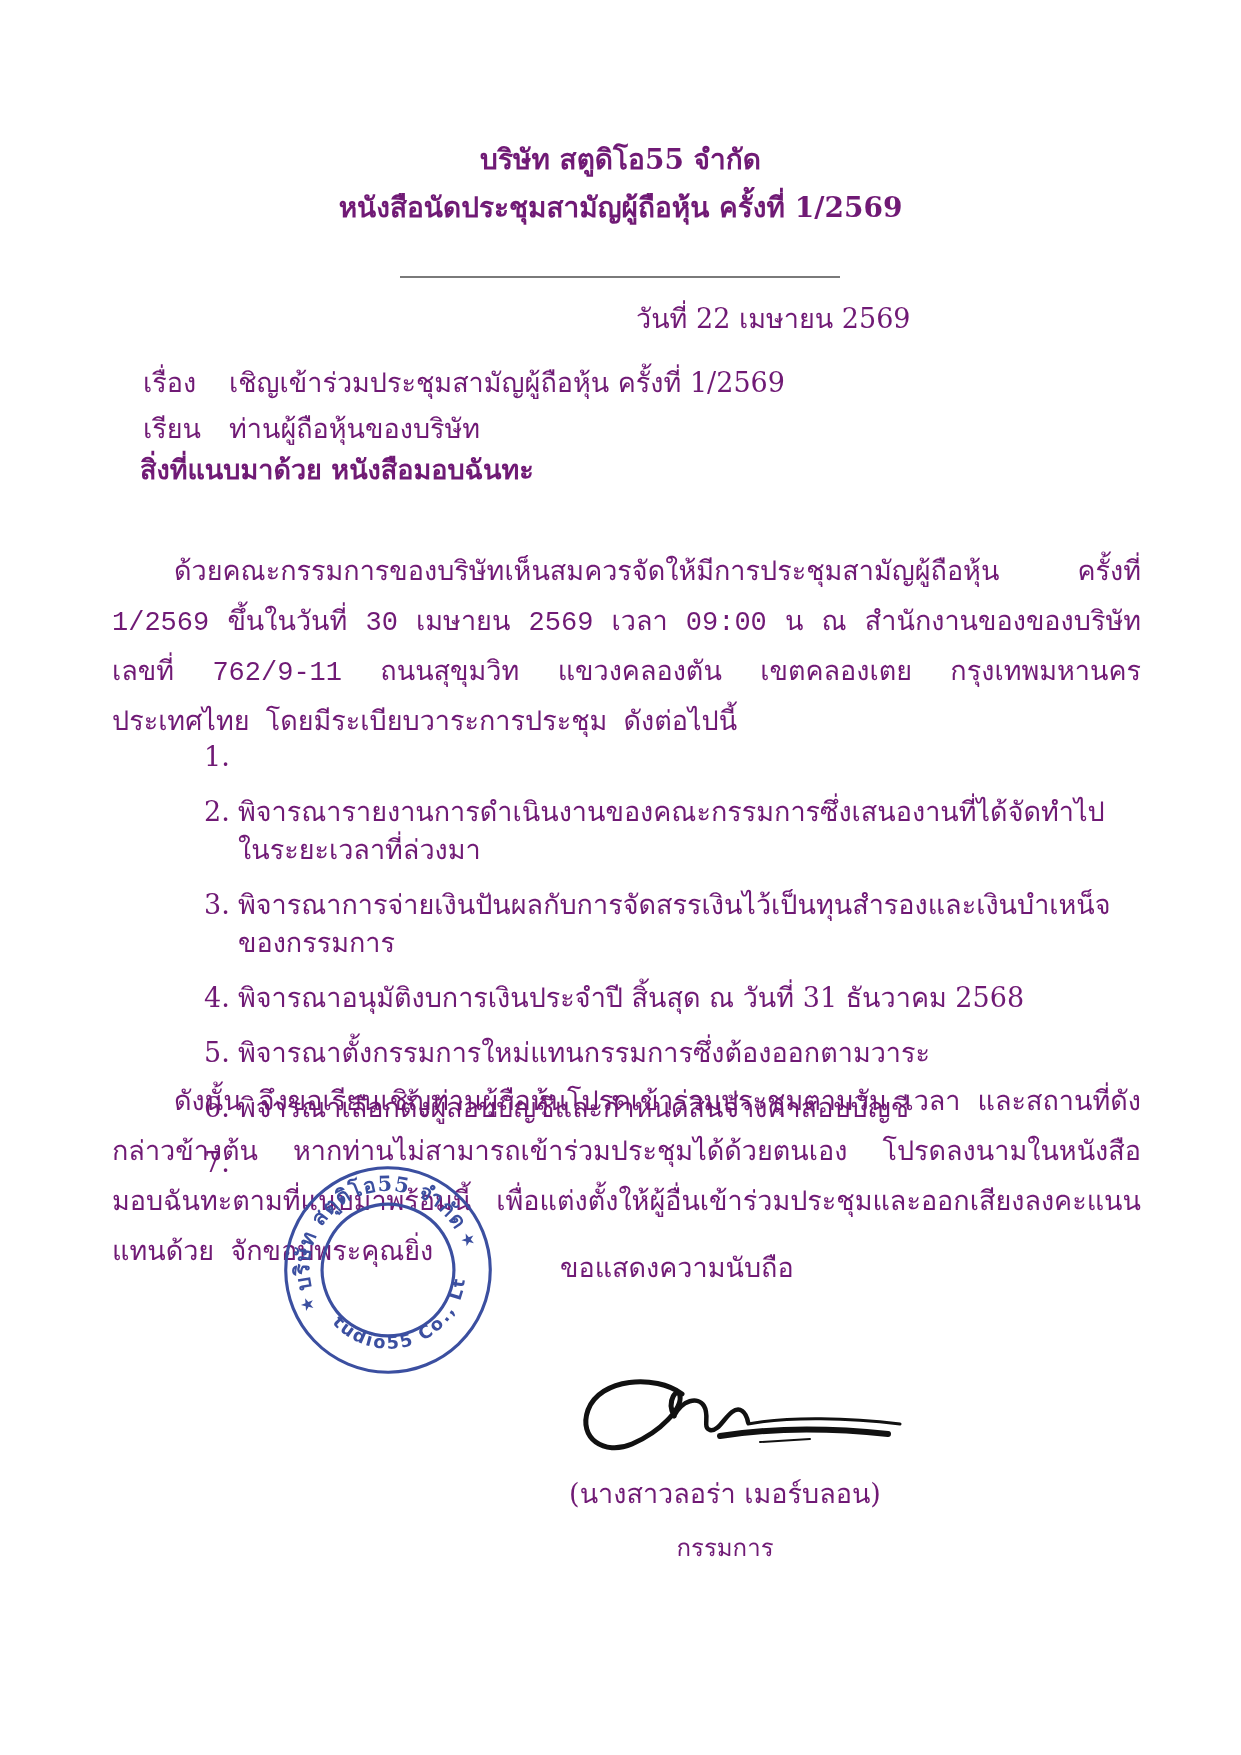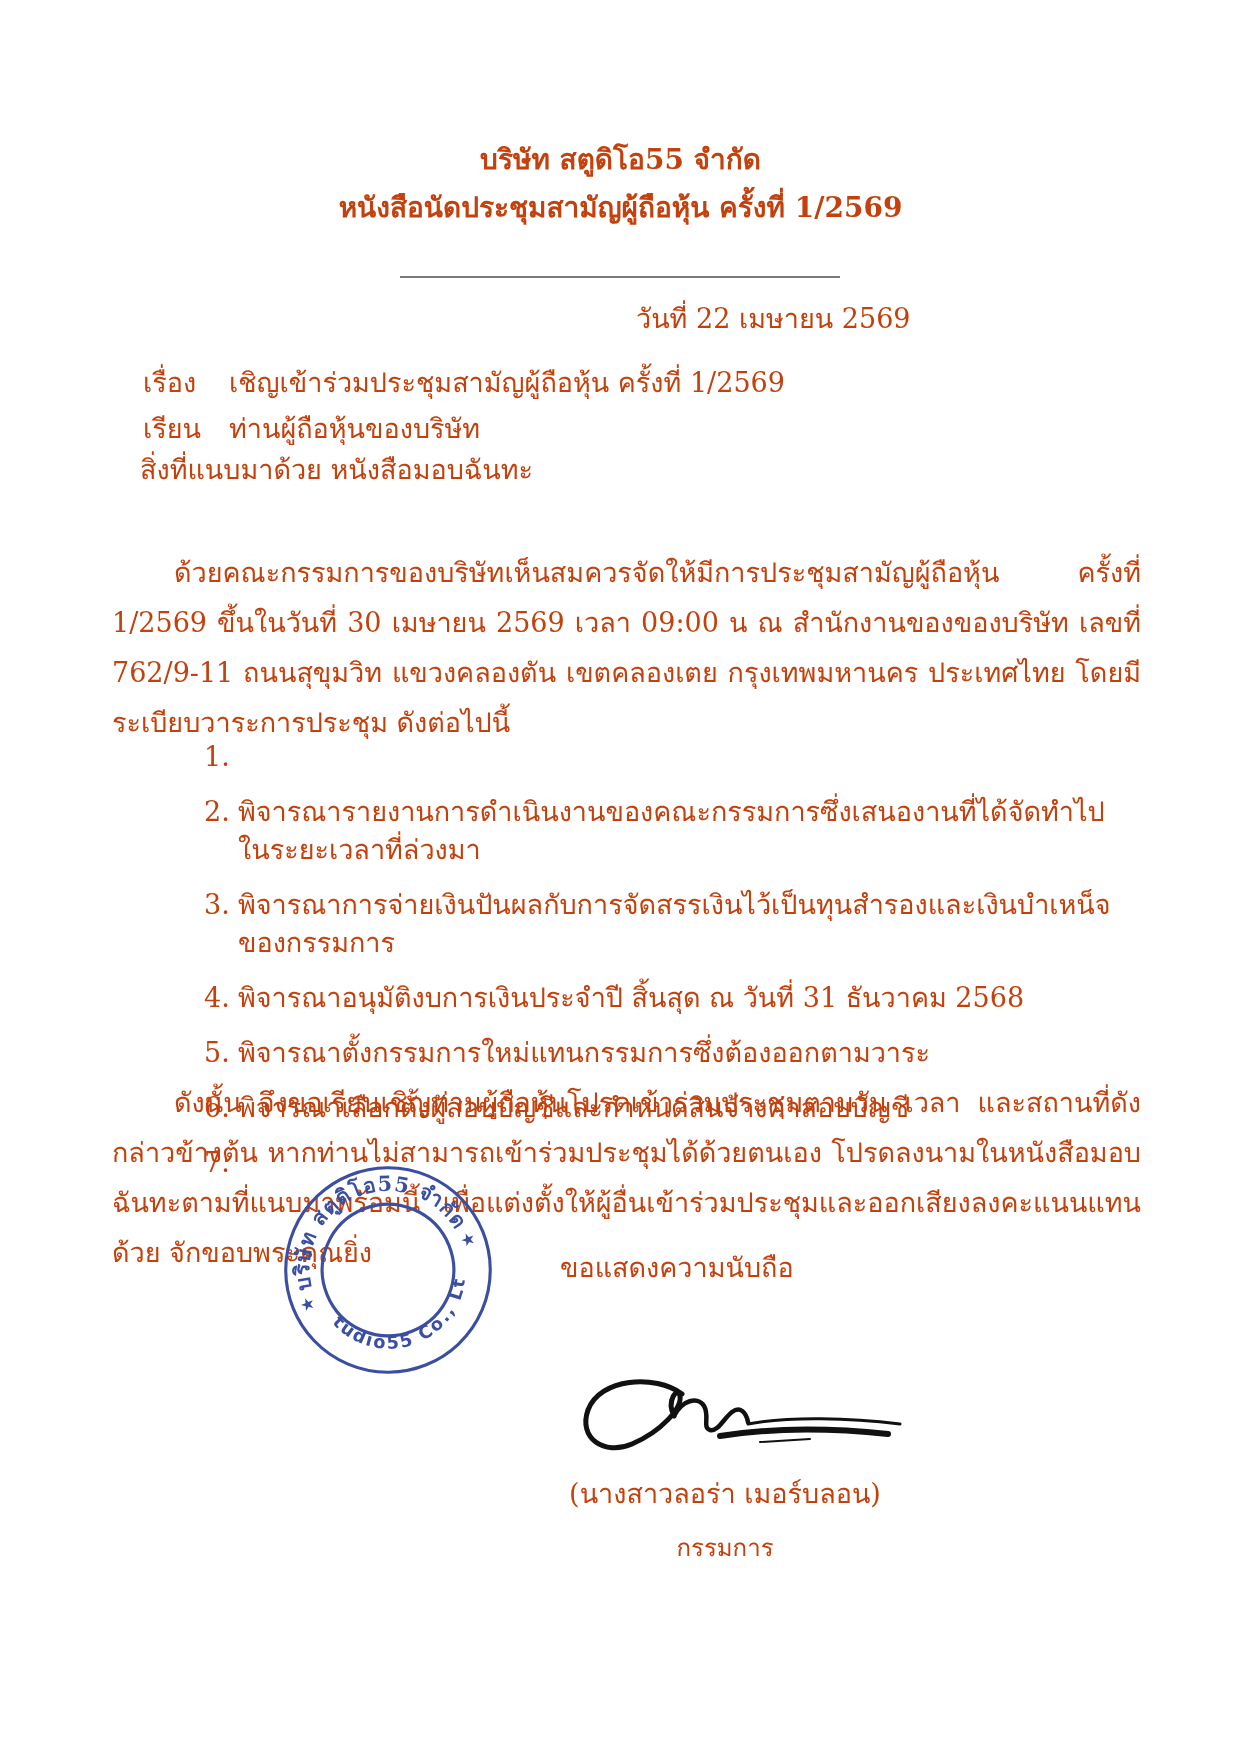--- a/index.html
+++ b/index.html
@@ -2,21 +2,21 @@
 <html><head>
 <meta charset="utf-8">
 <style>
   html,body { margin:0; padding:0; background:#e8e8e8; }
   .doc {
     position:relative;
     width:1241px; height:1755px;
     margin:0 auto;
     background:#ffffff;
     font-family:"DejaVu Serif", serif;
-    color:#c2410c;
+    color:#701a75;
     overflow:hidden;
   }
   .title-block {
     position:absolute; top:136px; left:0; right:0;
     text-align:center; font-weight:bold;
     font-size:28px; line-height:48px;
   }
   .divider {
     position:absolute; top:276px; left:400px; width:440px;
     border-top:2px solid #7a7a7a; height:0;
@@ -26,26 +26,26 @@
     font-size:27px;
   }
   .field-rows {
     position:absolute; top:360px; left:143px; right:120px;
     font-size:27px;
   }
   .field-row { display:flex; line-height:46px; }
   .field-label { width:86px; flex:0 0 86px; }
   .attachment-line {
     position:absolute; top:447px; left:140px; right:120px;
-    font-size:27px; line-height:46px;
+    font-size:27px; line-height:46px;font-weight:bold;
   }
   .para {
     position:absolute; left:112px; right:100px;
     font-size:27px; line-height:50px;
-    text-align:justify; text-indent:62px;
+    text-align:justify; text-indent:62px;font-family:Liberation Mono, monospace;
   }
   .para1 { top:548px; }
   .para2 { top:1078px; }
   .agenda {
     position:absolute; top:738px; left:204px; right:120px;
     font-size:27px;
   }
   .agenda-item { display:flex; line-height:38px; margin-bottom:17px; }
   .agenda-no { width:34px; flex:0 0 34px; }
   .closing-line {

